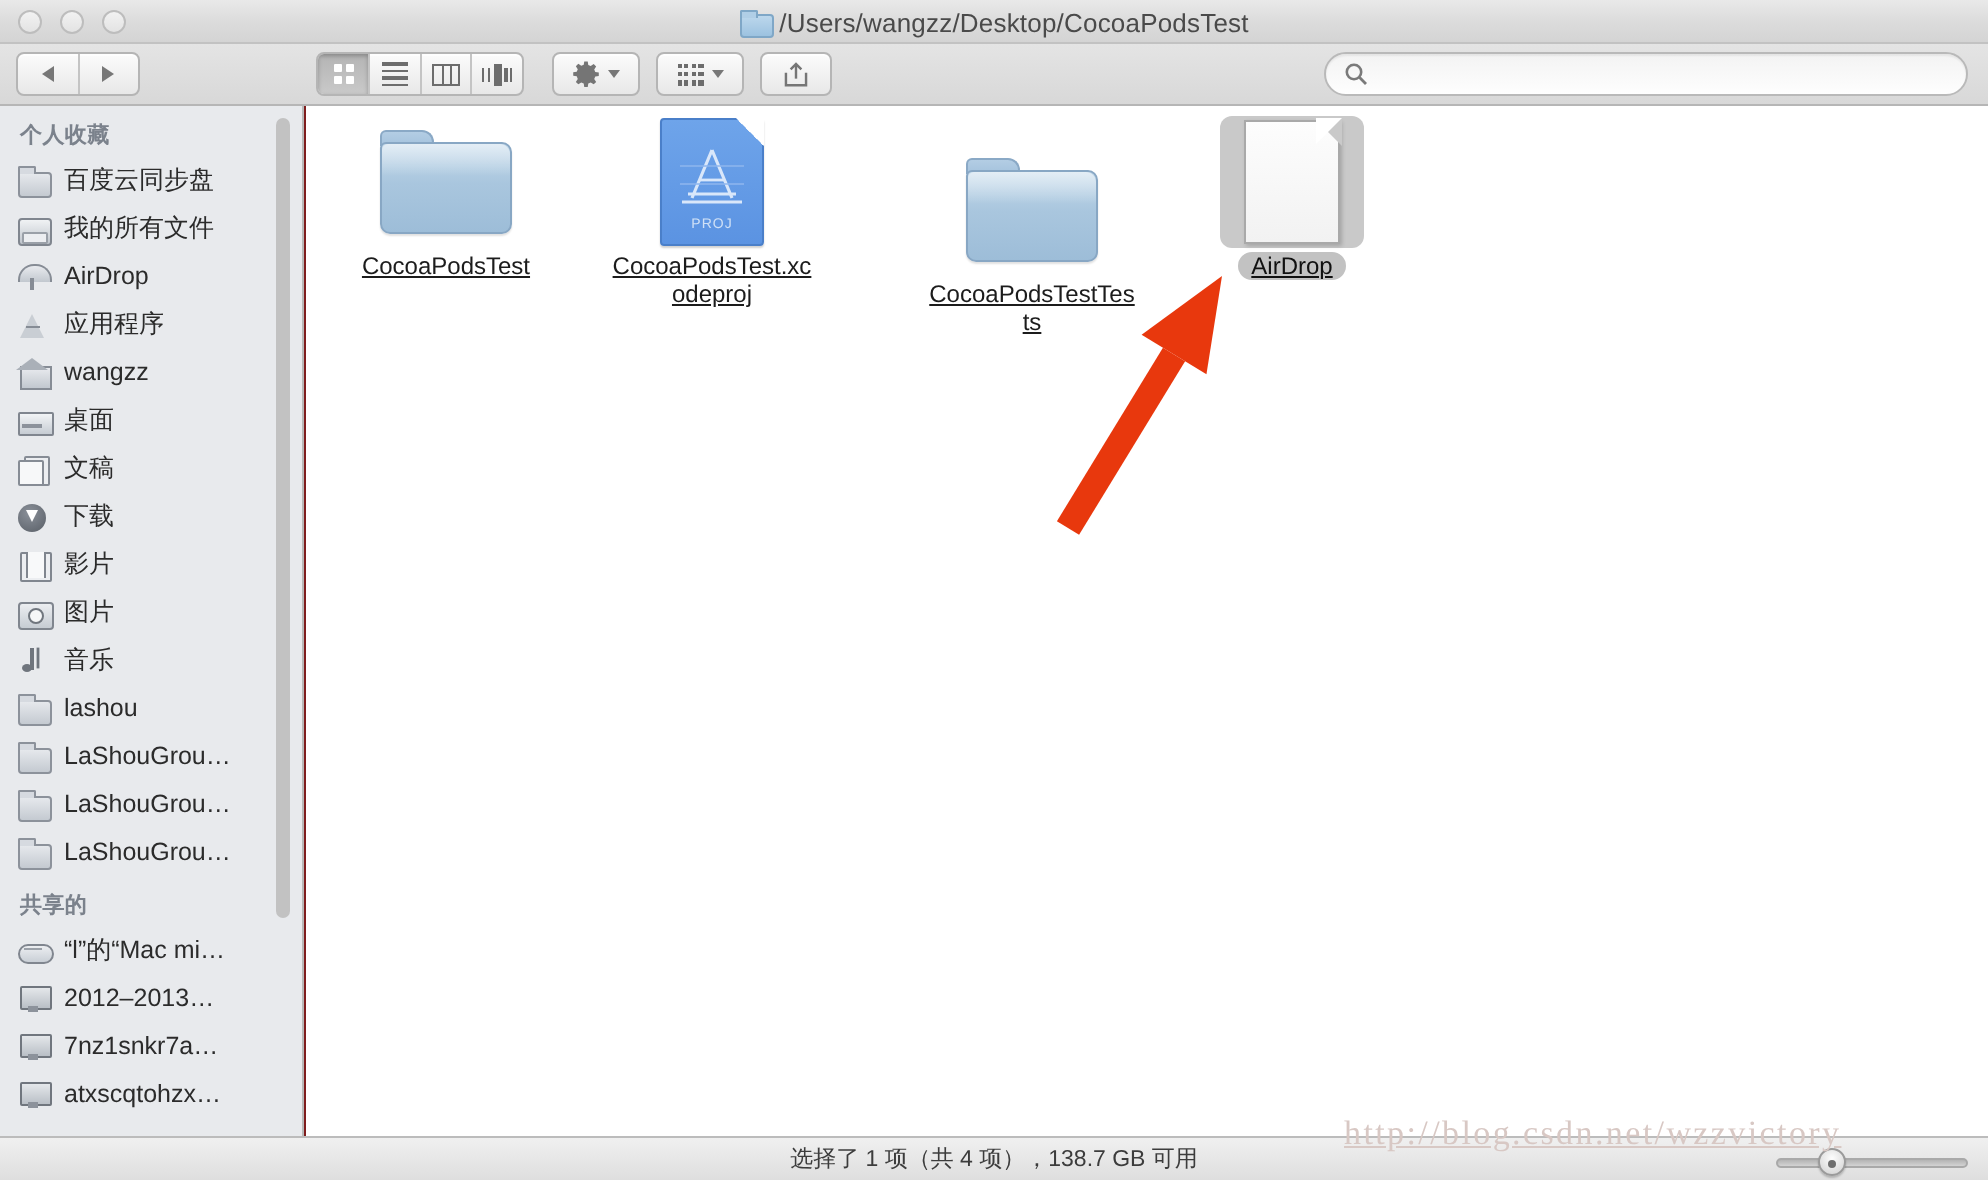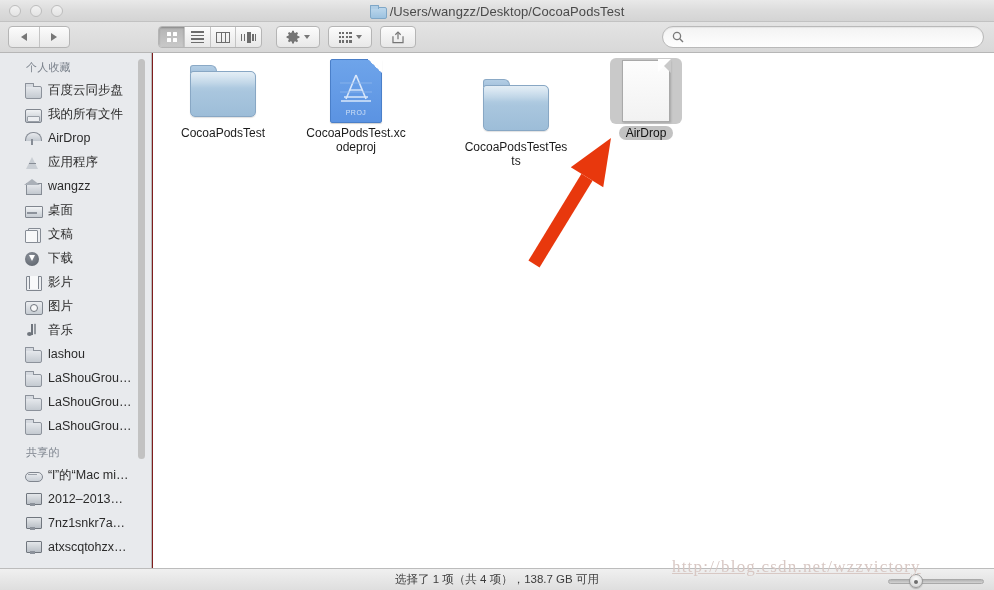--- a/index.html
+++ b/index.html
@@ -134,26 +134,26 @@
   }
 
   
   #sidebar {
     position: absolute; left: 0; top: 53px; width: 152px; bottom: 22px;
     background: #e8eaed;
     border-right: 1px solid #b9b9b9;
     overflow: hidden;
   }
   .sb-group {
-    font-size: 11px; font-weight: normal; color: #7b828c;
-    padding: 7px 0 3px 10px; letter-spacing: .2px; margin-left: 16px;
+    font-size: 11px; font-weight: bold; color: #7b828c;
+    padding: 7px 0 3px 10px; letter-spacing: .2px;
   }
   .sb-item {
     height: 24px; display: flex; align-items: center;
-    padding-left: 24px; gap: 7px;
+    padding-left: 8px; gap: 7px;
     font-size: 12.5px; color: #2b2b2b;
     white-space: nowrap; overflow: hidden;
   }
   .sb-label { overflow: hidden; text-overflow: ellipsis; }
   .sb-icon {
     width: 17px; height: 15px; flex: 0 0 17px;
     position: relative;
   }
   
   .sbi-folder:before {
@@ -293,20 +293,21 @@
     display: flex; flex-direction: column; align-items: center;
   }
   .item .iconbox {
     width: 72px; height: 66px; position: relative;
     display: flex; align-items: center; justify-content: center;
   }
   .item .name {
     font-size: 12px; color: #1c1c1c; text-align: center;
     line-height: 14px; width: 104px; word-break: break-all;
     margin-top: 2px;
+    text-decoration: underline;
   }
   .item.selected .iconbox {
     background: #c9c9c9; border-radius: 6px;
   }
   .item.selected .name {
     background: #c2c2c2; border-radius: 8px; width: auto;
     padding: 0 7px; color: #111;
   }
 
   

